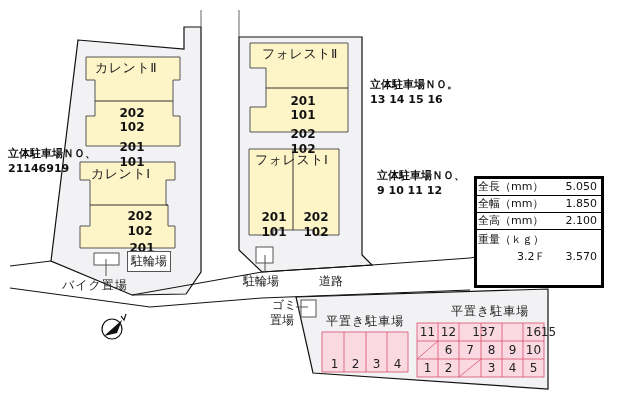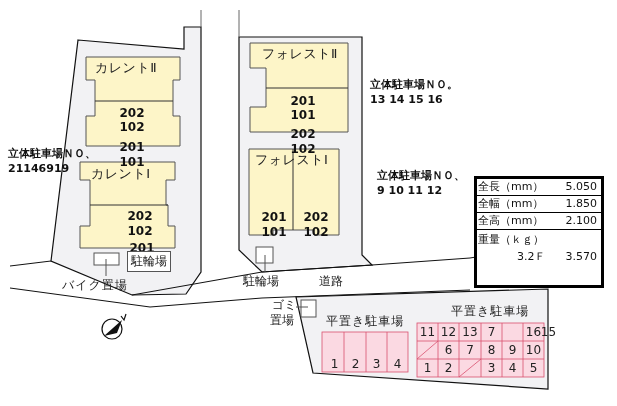--- a/index.html
+++ b/index.html
@@ -124,21 +124,21 @@
 <div class="lbl" style="left:326px;top:313px;letter-spacing:1px;">平置き駐車場</div>
 <div class="lbl" style="left:451px;top:303px;letter-spacing:1px;">平置き駐車場</div>
 
 <div class="pslot" style="left:325px;top:357px;width:19px;">1</div>
 <div class="pslot" style="left:346px;top:357px;width:19px;">2</div>
 <div class="pslot" style="left:367px;top:357px;width:19px;">3</div>
 <div class="pslot" style="left:388px;top:357px;width:19px;">4</div>
 
 <div class="pslot" style="left:417px;top:325px;width:21px;">11</div>
 <div class="pslot" style="left:438px;top:325px;width:21px;">12</div>
-<div class="pslot" style="left:459px;top:325px;width:22px;border-radius:6px;">13</div>
+<div class="pslot" style="left:469px;top:325px;width:22px;border-radius:6px;">13</div>
 <div class="pslot" style="left:481px;top:325px;width:21px;">7</div>
 <div class="pslot" style="left:502px;top:325px;width:21px;margin-left:36px;">15</div>
 <div class="pslot" style="left:523px;top:325px;width:21px;">16</div>
 
 <div class="pslot" style="left:438px;top:343px;width:21px;">6</div>
 <div class="pslot" style="left:459px;top:343px;width:22px;">7</div>
 <div class="pslot" style="left:481px;top:343px;width:21px;">8</div>
 <div class="pslot" style="left:502px;top:343px;width:21px;">9</div>
 <div class="pslot" style="left:523px;top:343px;width:21px;">10</div>
 

